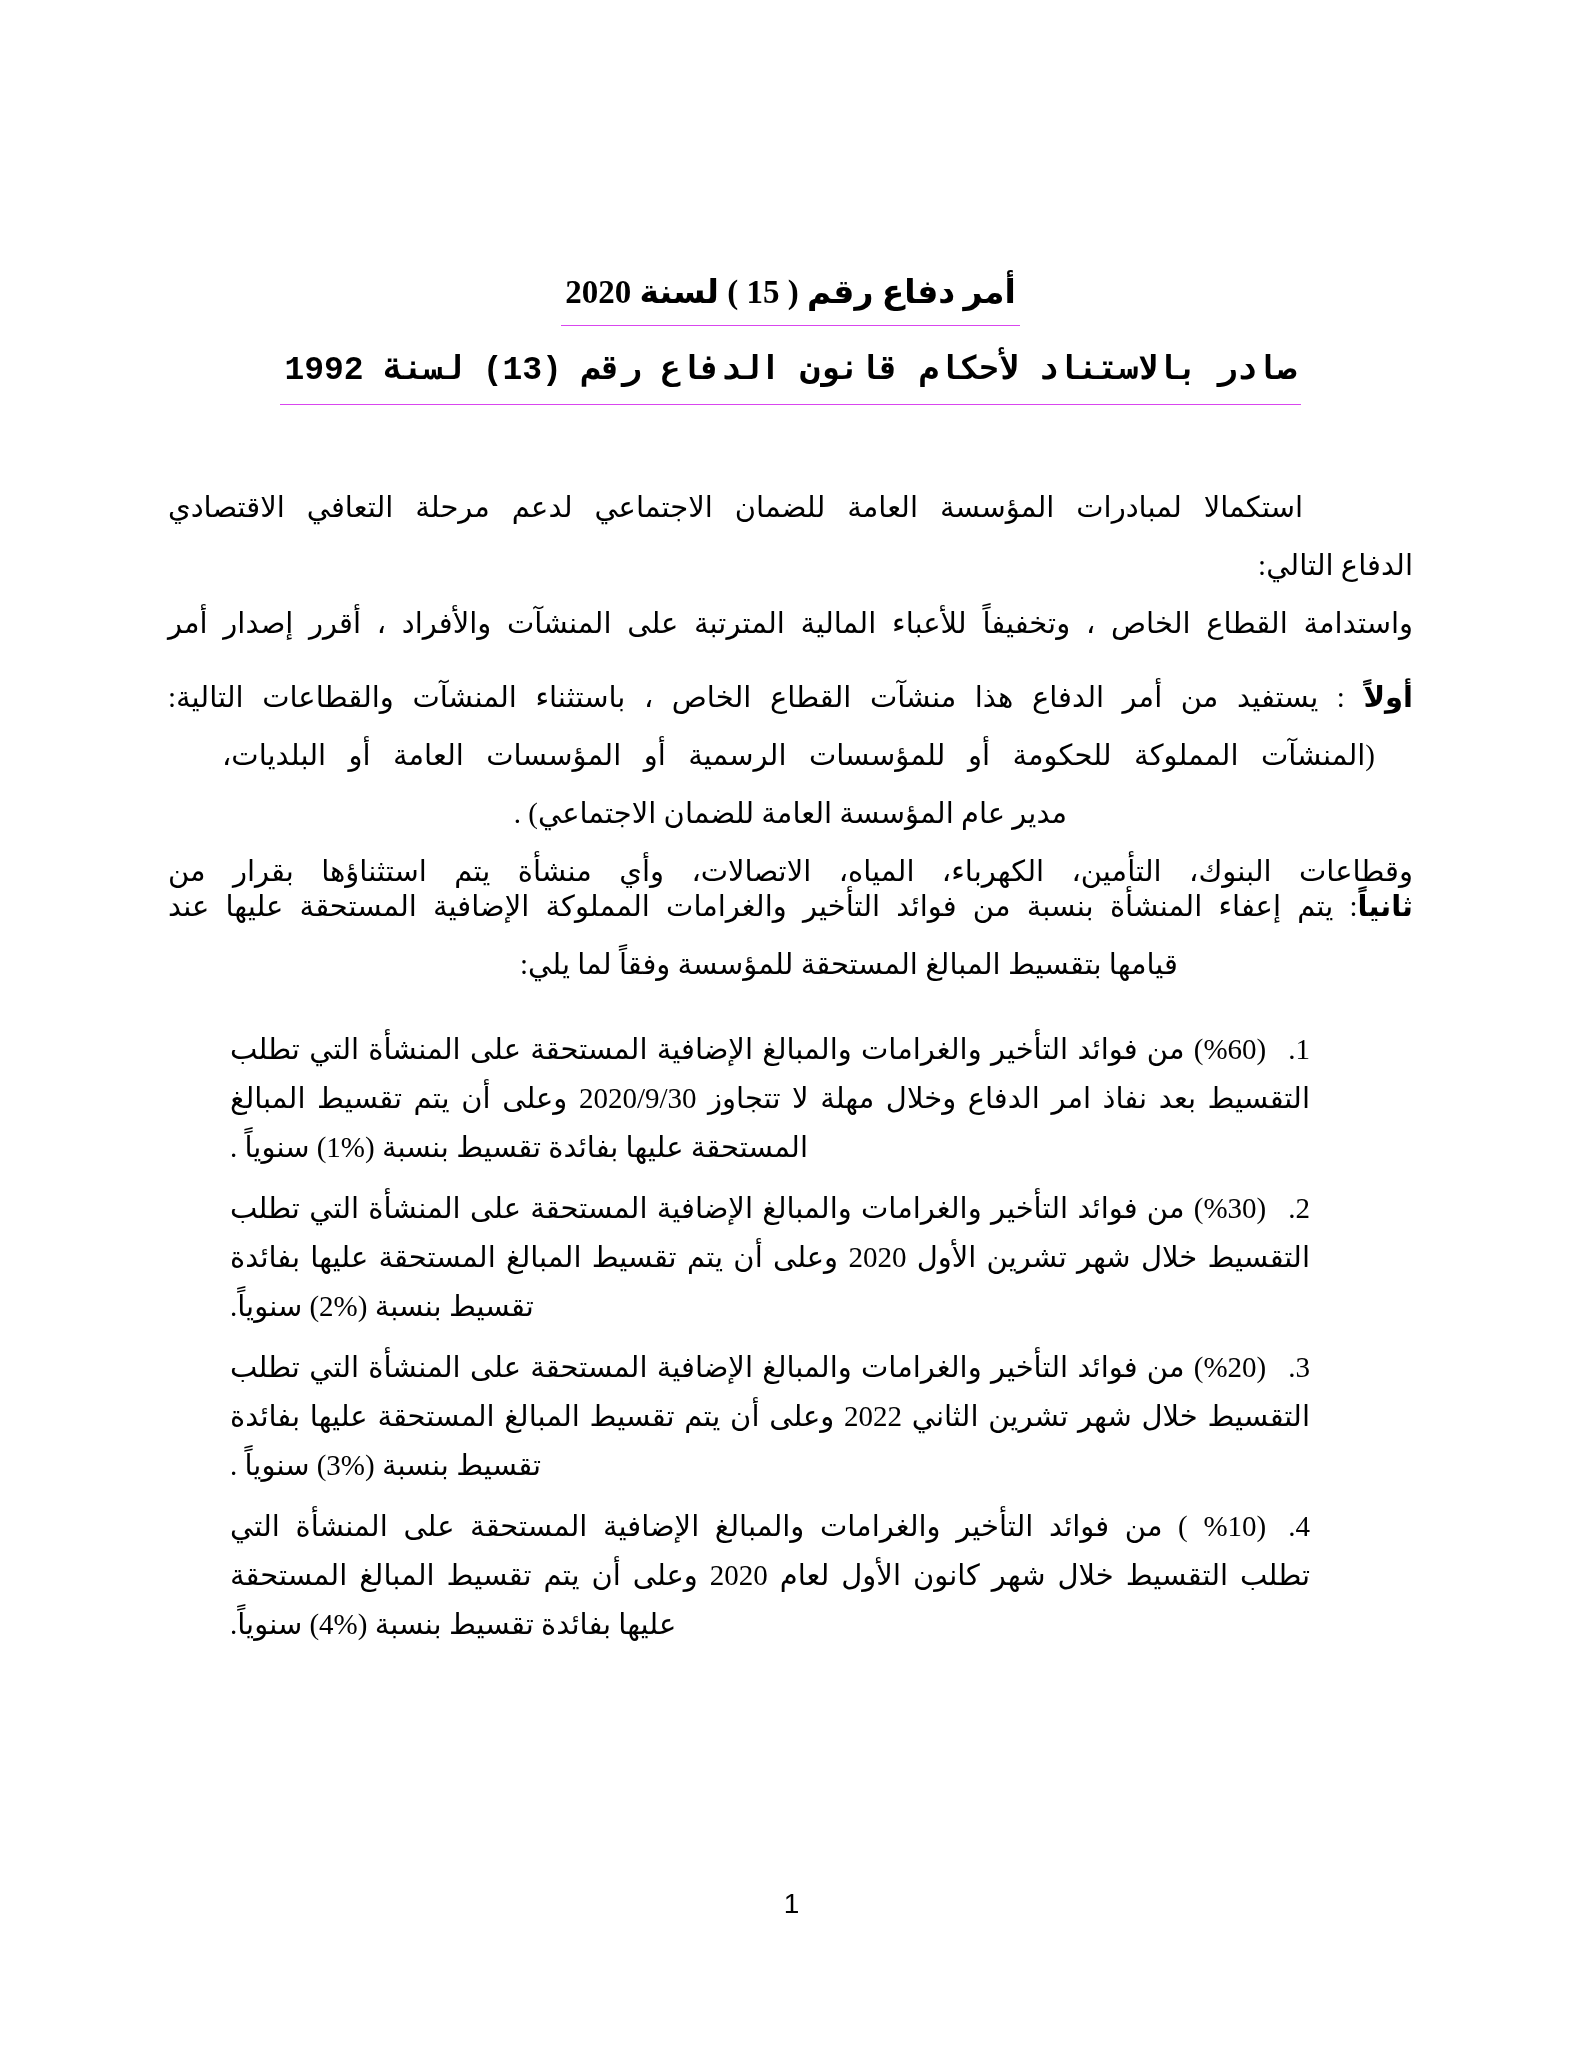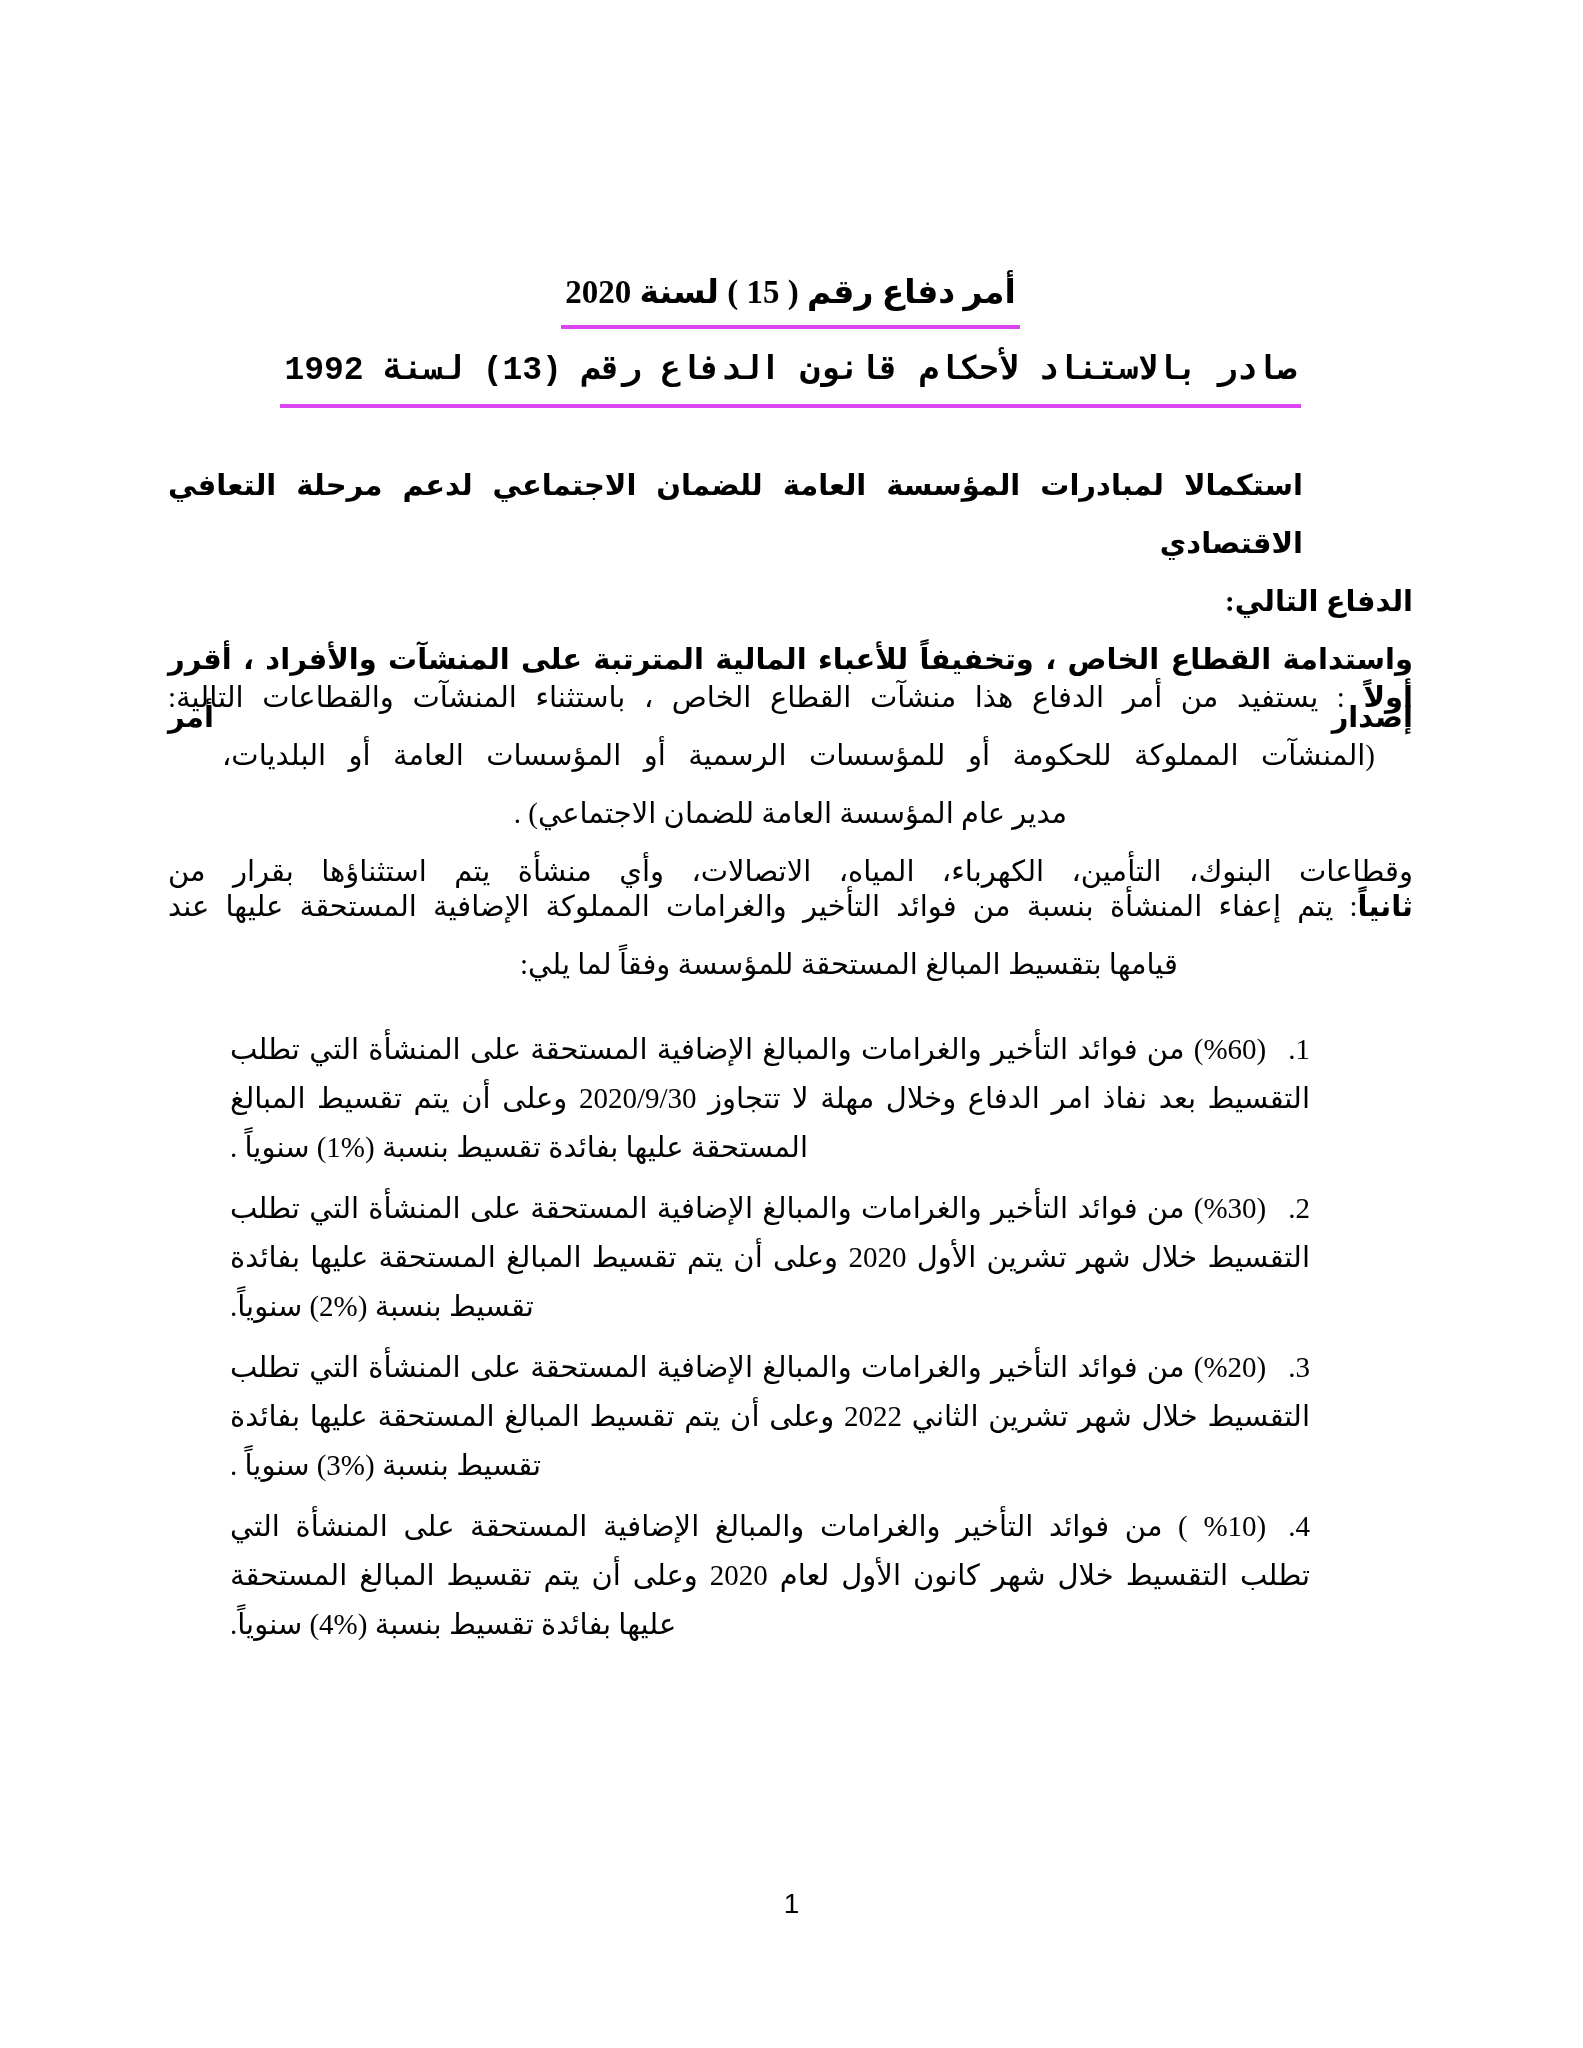--- a/index.html
+++ b/index.html
@@ -11,31 +11,31 @@
     color:#000;
     font-family:"Liberation Serif","DejaVu Sans",serif;
     direction:rtl;
     overflow:hidden;
   }
   
   .col { position:absolute; right:170px; width:1245px; }
   .titleblock { text-align:center; font-weight:bold; font-size:33px; line-height:54px; }
   .titleblock .u {
     display:inline-block;
-    border-bottom:4px solid #d946ef;
+    border-bottom:1px solid #d946ef;
     padding:0 4px 6px 4px;
   }
   .para { font-size:29px; }
   .line { white-space:normal; }
   .j { text-align:justify; text-align-last:justify; }
   .r { text-align:right; text-align-last:right; }
   .c { text-align:center; text-align-last:center; }
   .l { text-align:left; text-align-last:left; }
   .lbl { font-weight:bold; }
-  #intro  { top:456px; line-height:58px;font-weight:bold; }
+  #intro  { top:478px; line-height:58px; }
   #first  { top:668px; line-height:58px; }
   #second { top:877px; line-height:58px; }
   .list {
     position:absolute; right:273px; width:1080px;
     font-size:29px; line-height:49px;
   }
   #items { top:1025px; }
   .item { margin-bottom:12px; }
   .marker { margin-left:22px; }
   .pagenum {

